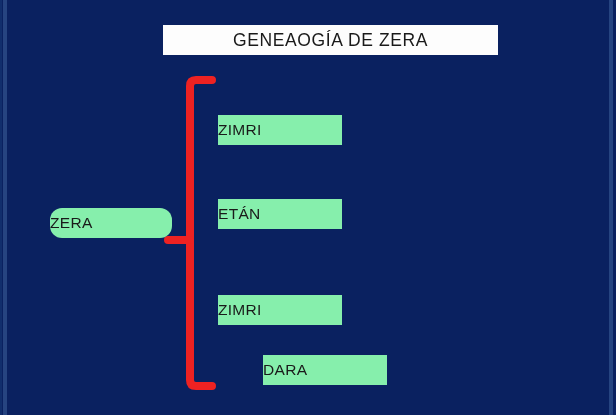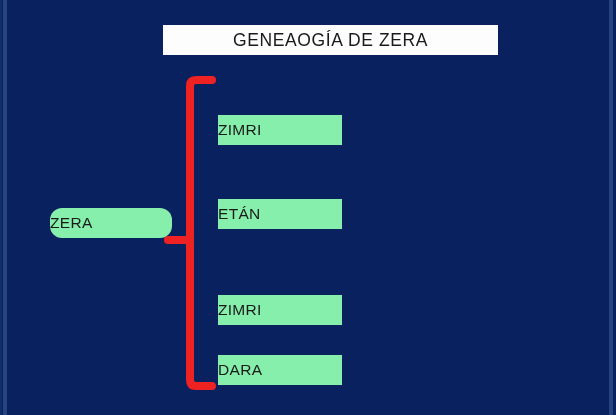--- a/index.html
+++ b/index.html
@@ -113,17 +113,17 @@
 
   <div class="node-box child-box" style="top:115px;">
     <span class="node-text">ZIMRI</span>
   </div>
   <div class="node-box child-box" style="top:175px;margin-top:24px;">
     <span class="node-text">ETÁN</span>
   </div>
   <div class="node-box child-box" style="top:295px;">
     <span class="node-text">ZIMRI</span>
   </div>
-  <div class="node-box child-box" style="top:355px;">
+  <div class="node-box child-box" style="top:355px;margin-left:45px;">
     <span class="node-text">DARA</span>
   </div>
 
 </div>
 
 </body></html>

